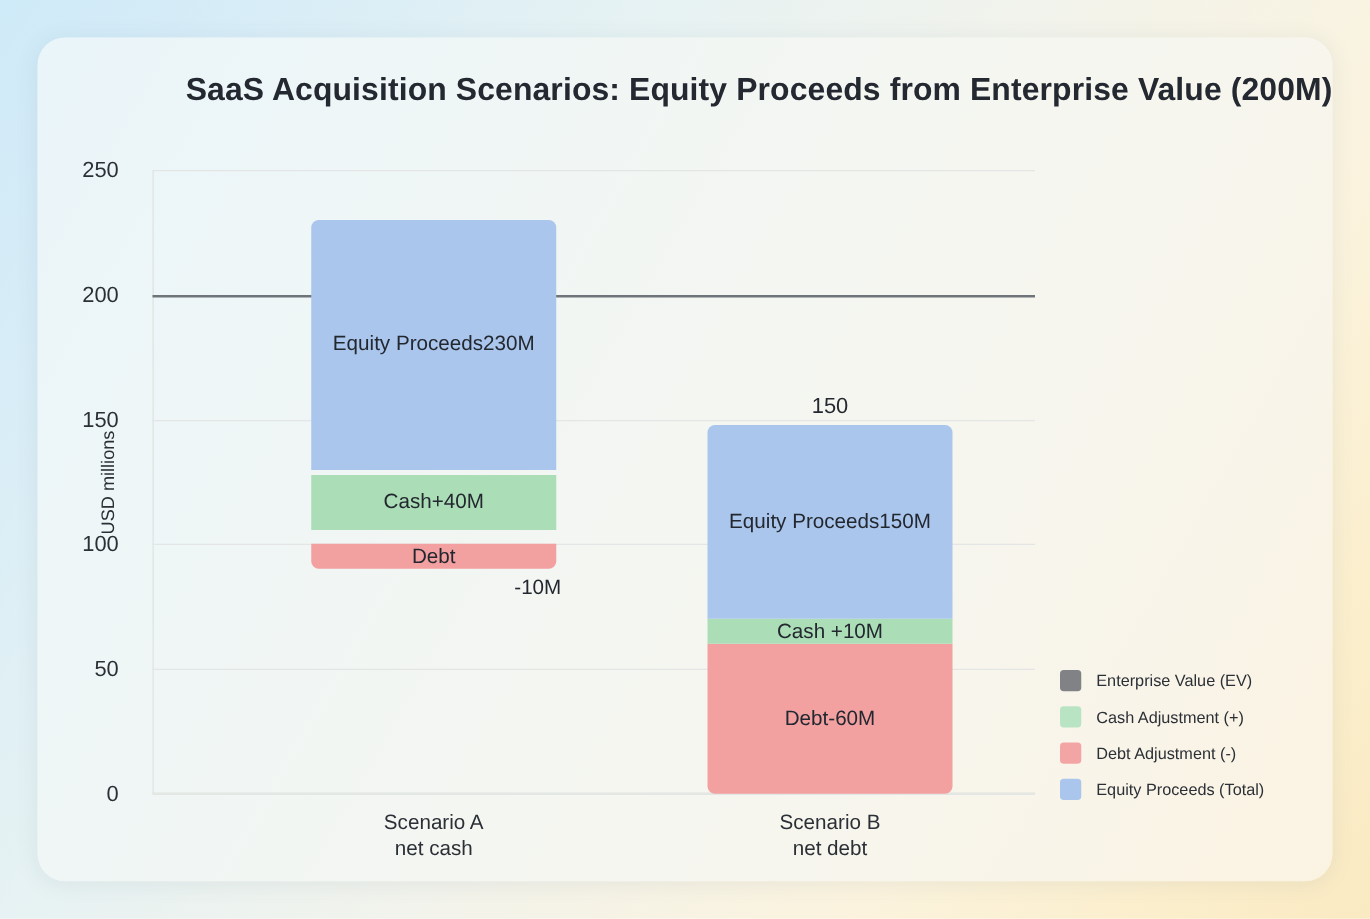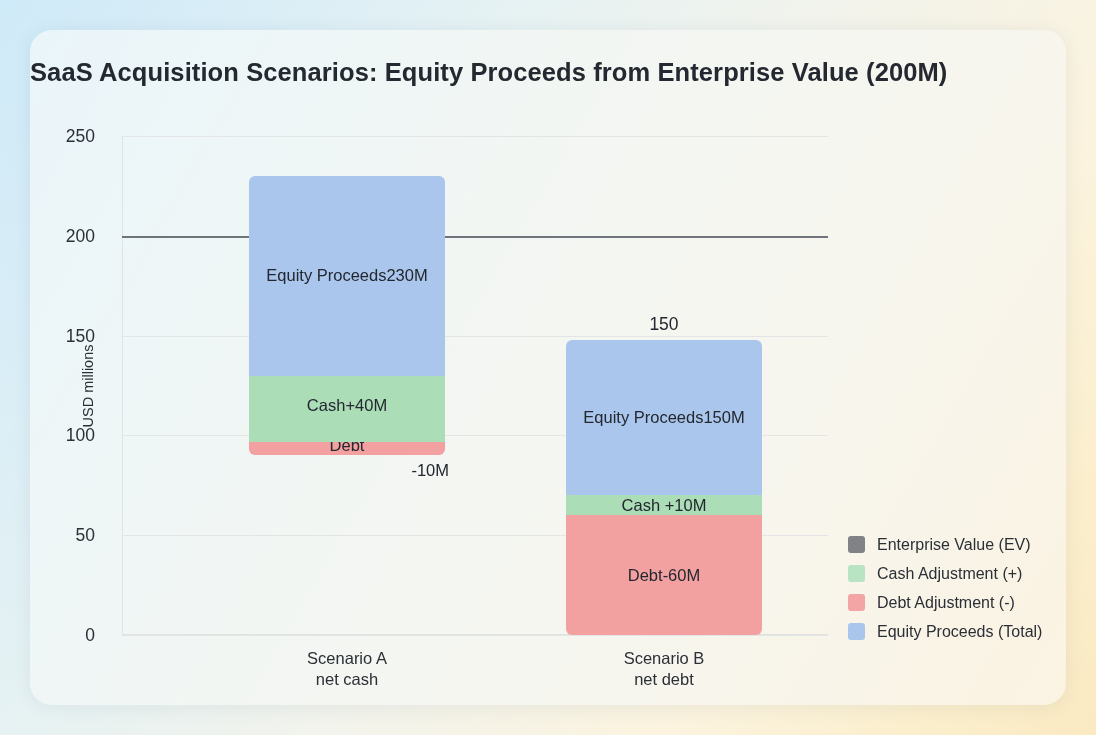--- a/index.html
+++ b/index.html
@@ -26,24 +26,25 @@
         #f6f6ef 65%, #f9f4e8 85%, #fbf3e2 100%);
     box-shadow: 0 2px 18px rgba(80,110,130,0.10);
     overflow: hidden;
   }
 
   
   #chart-title {
     position: absolute;
     left: 0; top: 28px;
     width: 1036px;
-    text-align: left;
+    text-align: right;
     font-size: 25.5px;
     color: #242830;
     letter-spacing: .1px;
+    padding-left: 36px;
   }
 
   
   #plot {
     position: absolute;
     left: 92px;          
     top: 106px;          
     width: 706px;        
     height: 499px;       
   }
@@ -145,21 +146,21 @@
     align-items: center;
     height: 29px;
   }
   .legend-swatch {
     width: 17px; height: 17px;
     border-radius: 3px;
     margin-right: 12px;
     flex: 0 0 auto;
   }
   .legend-label {
-    font-size: 16px;
+    font-size: 13px;
     color: #2b2f36;
     white-space: nowrap;
   }
 </style>
 </head>
 <body>
 
 <div id="card">
 
   <h1 id="chart-title">SaaS Acquisition Scenarios: Equity Proceeds from Enterprise Value (200M)</h1>
@@ -186,21 +187,21 @@
       </div>
 
     <div id="ev-line" style="top: 99.8px;"></div>
 
     <div id="bars-layer">
         <div class="bar-group" style="left: 127px; width: 196px; height: 499px;">
           <div class="below-label" style="top: 325.36px;">-10M</div>
           <div class="seg rounded-bot" style="top: 299.4px; height: 19.96px; background: rgb(242, 160, 160);">
             <span>Debt</span>
           </div>
-          <div class="seg" style="top: 234px; height: 72px; background: rgb(171, 221, 182);">
+          <div class="seg" style="top: 244px; height: 44px; background: rgb(171, 221, 182);">
             <span>Cash</span>
             <span>+40M</span>
           </div>
           <div class="seg rounded-top" style="top: 39.92px; height: 199.6px; background: rgb(170, 198, 236);">
             <span>Equity Proceeds</span>
             <span>230M</span>
           </div>
         </div>
         <div class="bar-group" style="left: 444px; width: 196px; height: 499px;">
           <div class="seg rounded-bot" style="top: 379.24px; height: 119.76px; background: rgb(242, 160, 160);">

